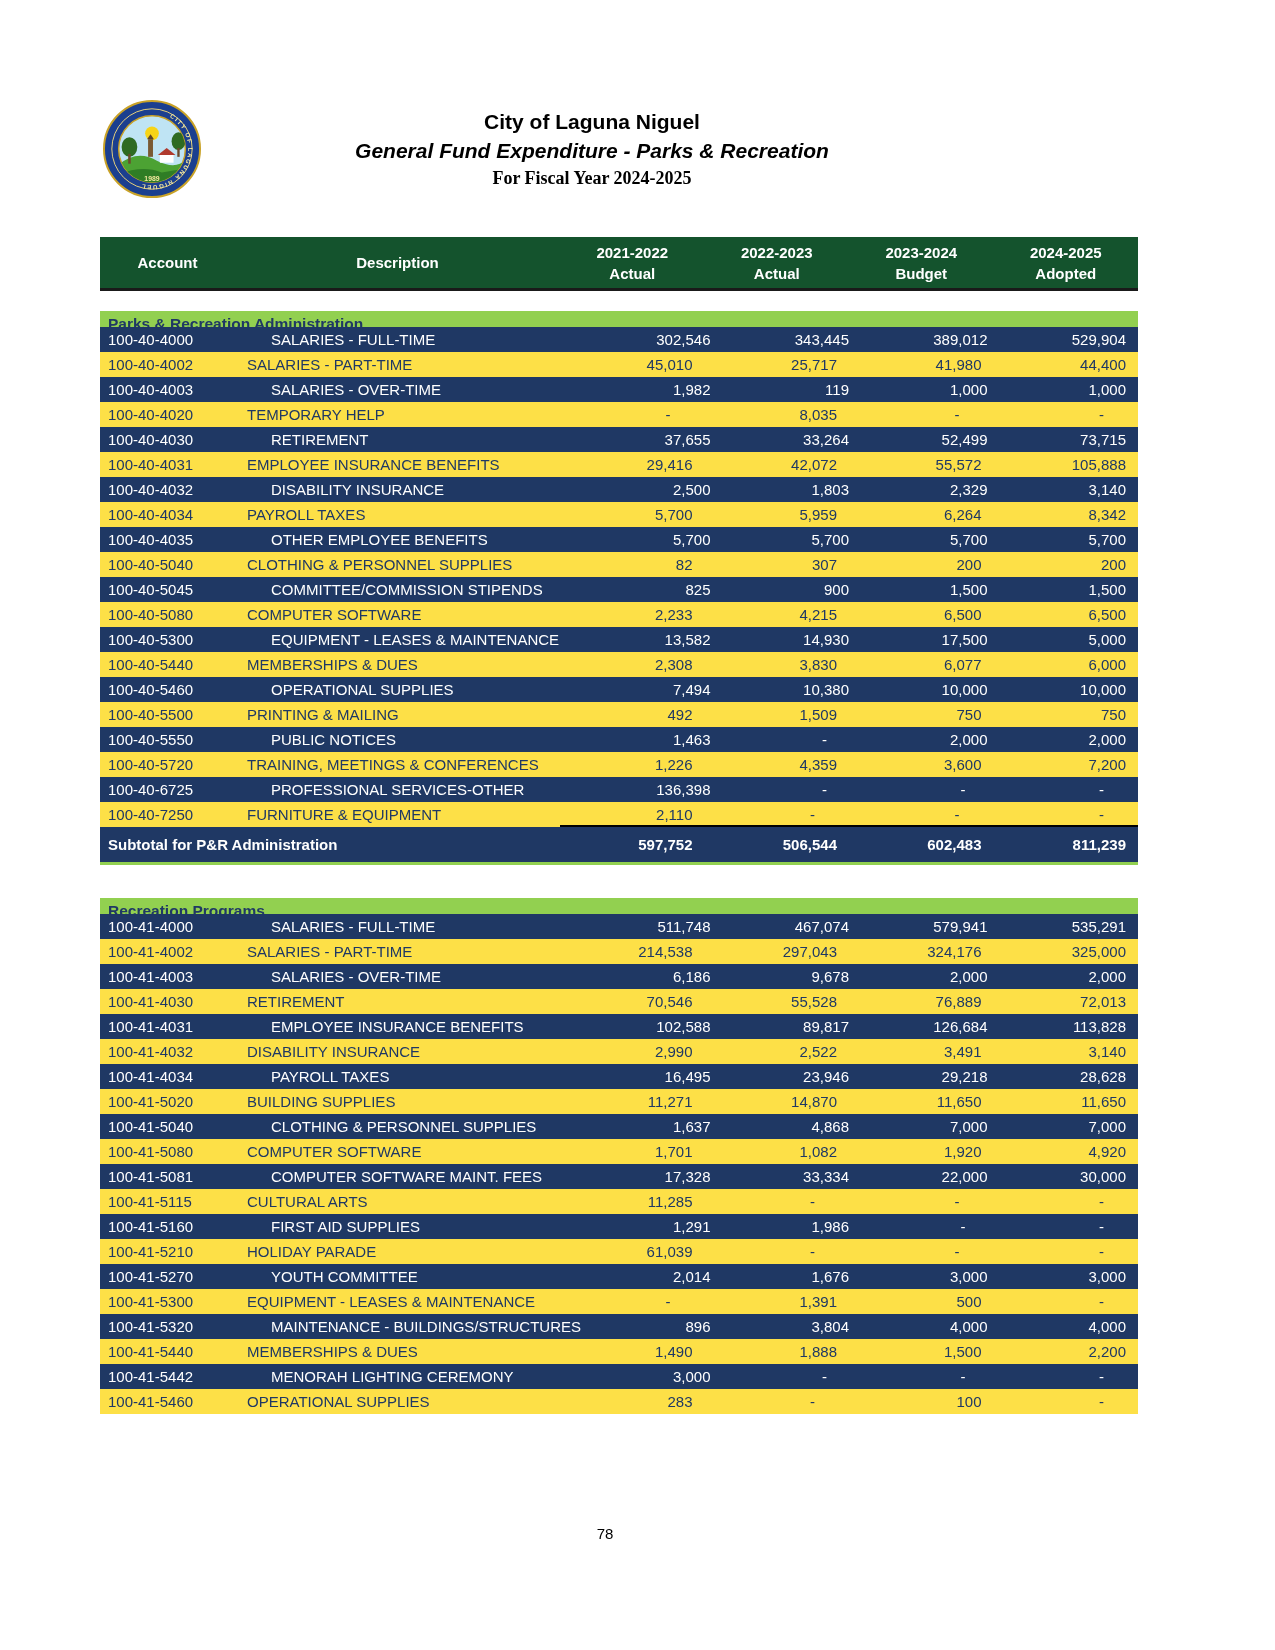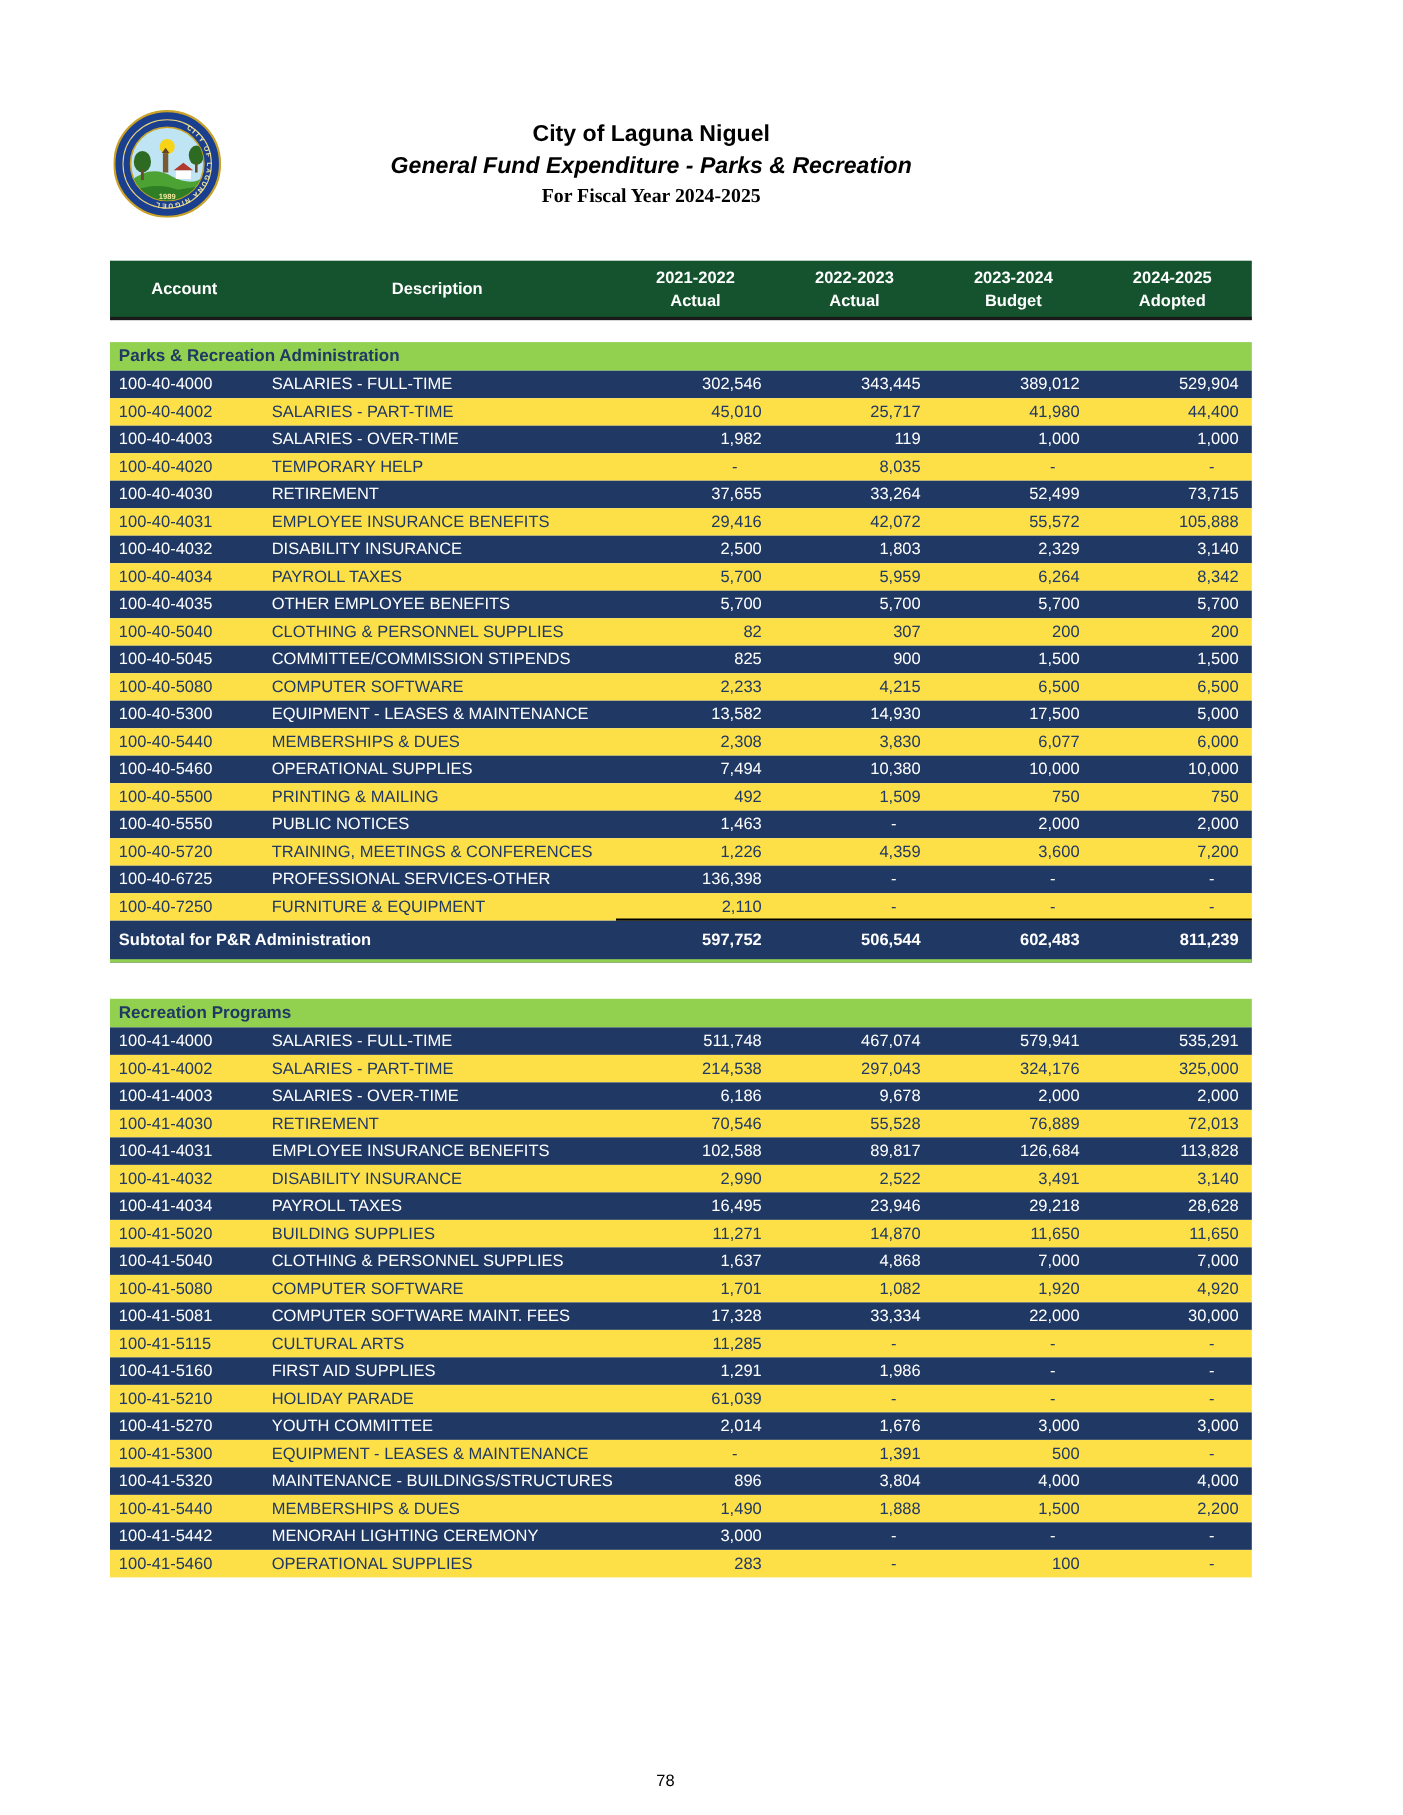--- a/index.html
+++ b/index.html
@@ -37,46 +37,46 @@
   }
   .thead .h {
     display:flex; flex-direction:column;
     justify-content:center; align-items:center;
     font-size:15px; line-height:1.4; text-align:center;
   }
   .sections { margin-top:20px; }
   .section { margin-bottom:33px; }
   .section-title {
     background:#92D050; color:#1F3864; font-weight:bold;
-    height:26px; line-height:26px; padding-left:8px; font-size:15.5px;margin-top:14px;
+    height:16px; line-height:26px; padding-left:8px; font-size:15.5px;margin-top:14px;
   }
   .row {
     display:grid;
     grid-template-columns:135px 325px repeat(4, 1fr);
     height:25px; align-items:center; font-size:15px;
   }
-  .row.navy  { background:#1F3864; color:#ffffff; }
+  .row.navy  { background:#1F3864; color:#ffffff;gap:24px; }
   .row.green { background:#fde047; color:#1F3864; }
   .cell-account { padding-left:8px; white-space:nowrap; }
   .cell-desc    { padding-left:12px; white-space:nowrap; }
   .num  { text-align:right; padding-right:12px; white-space:nowrap; }
   .num.dash { padding-right:34px; }
   .row.subtotal {
     height:38px; background:#1F3864; color:#ffffff;
     font-weight:bold; position:relative;
     border-bottom:3px solid #92D050;
   }
   .row.subtotal .sub-label { grid-column:1 / 3; padding-left:8px; }
   .row.subtotal::before {
     content:""; position:absolute; left:460px; right:0; top:-2px;
     border-top:2px solid #000;
   }
   
   .page-number {
-    position:absolute; top:1611px; left:100px; width:1010px;
+    position:absolute; top:1525px; left:100px; width:1010px;
     text-align:center; font-size:15px; color:#000;
   }
 </style>
 </head>
 <body>
 
 <div class="page">
 
   <svg class="logo" viewBox="0 0 100 100" aria-hidden="true">
     <defs>

